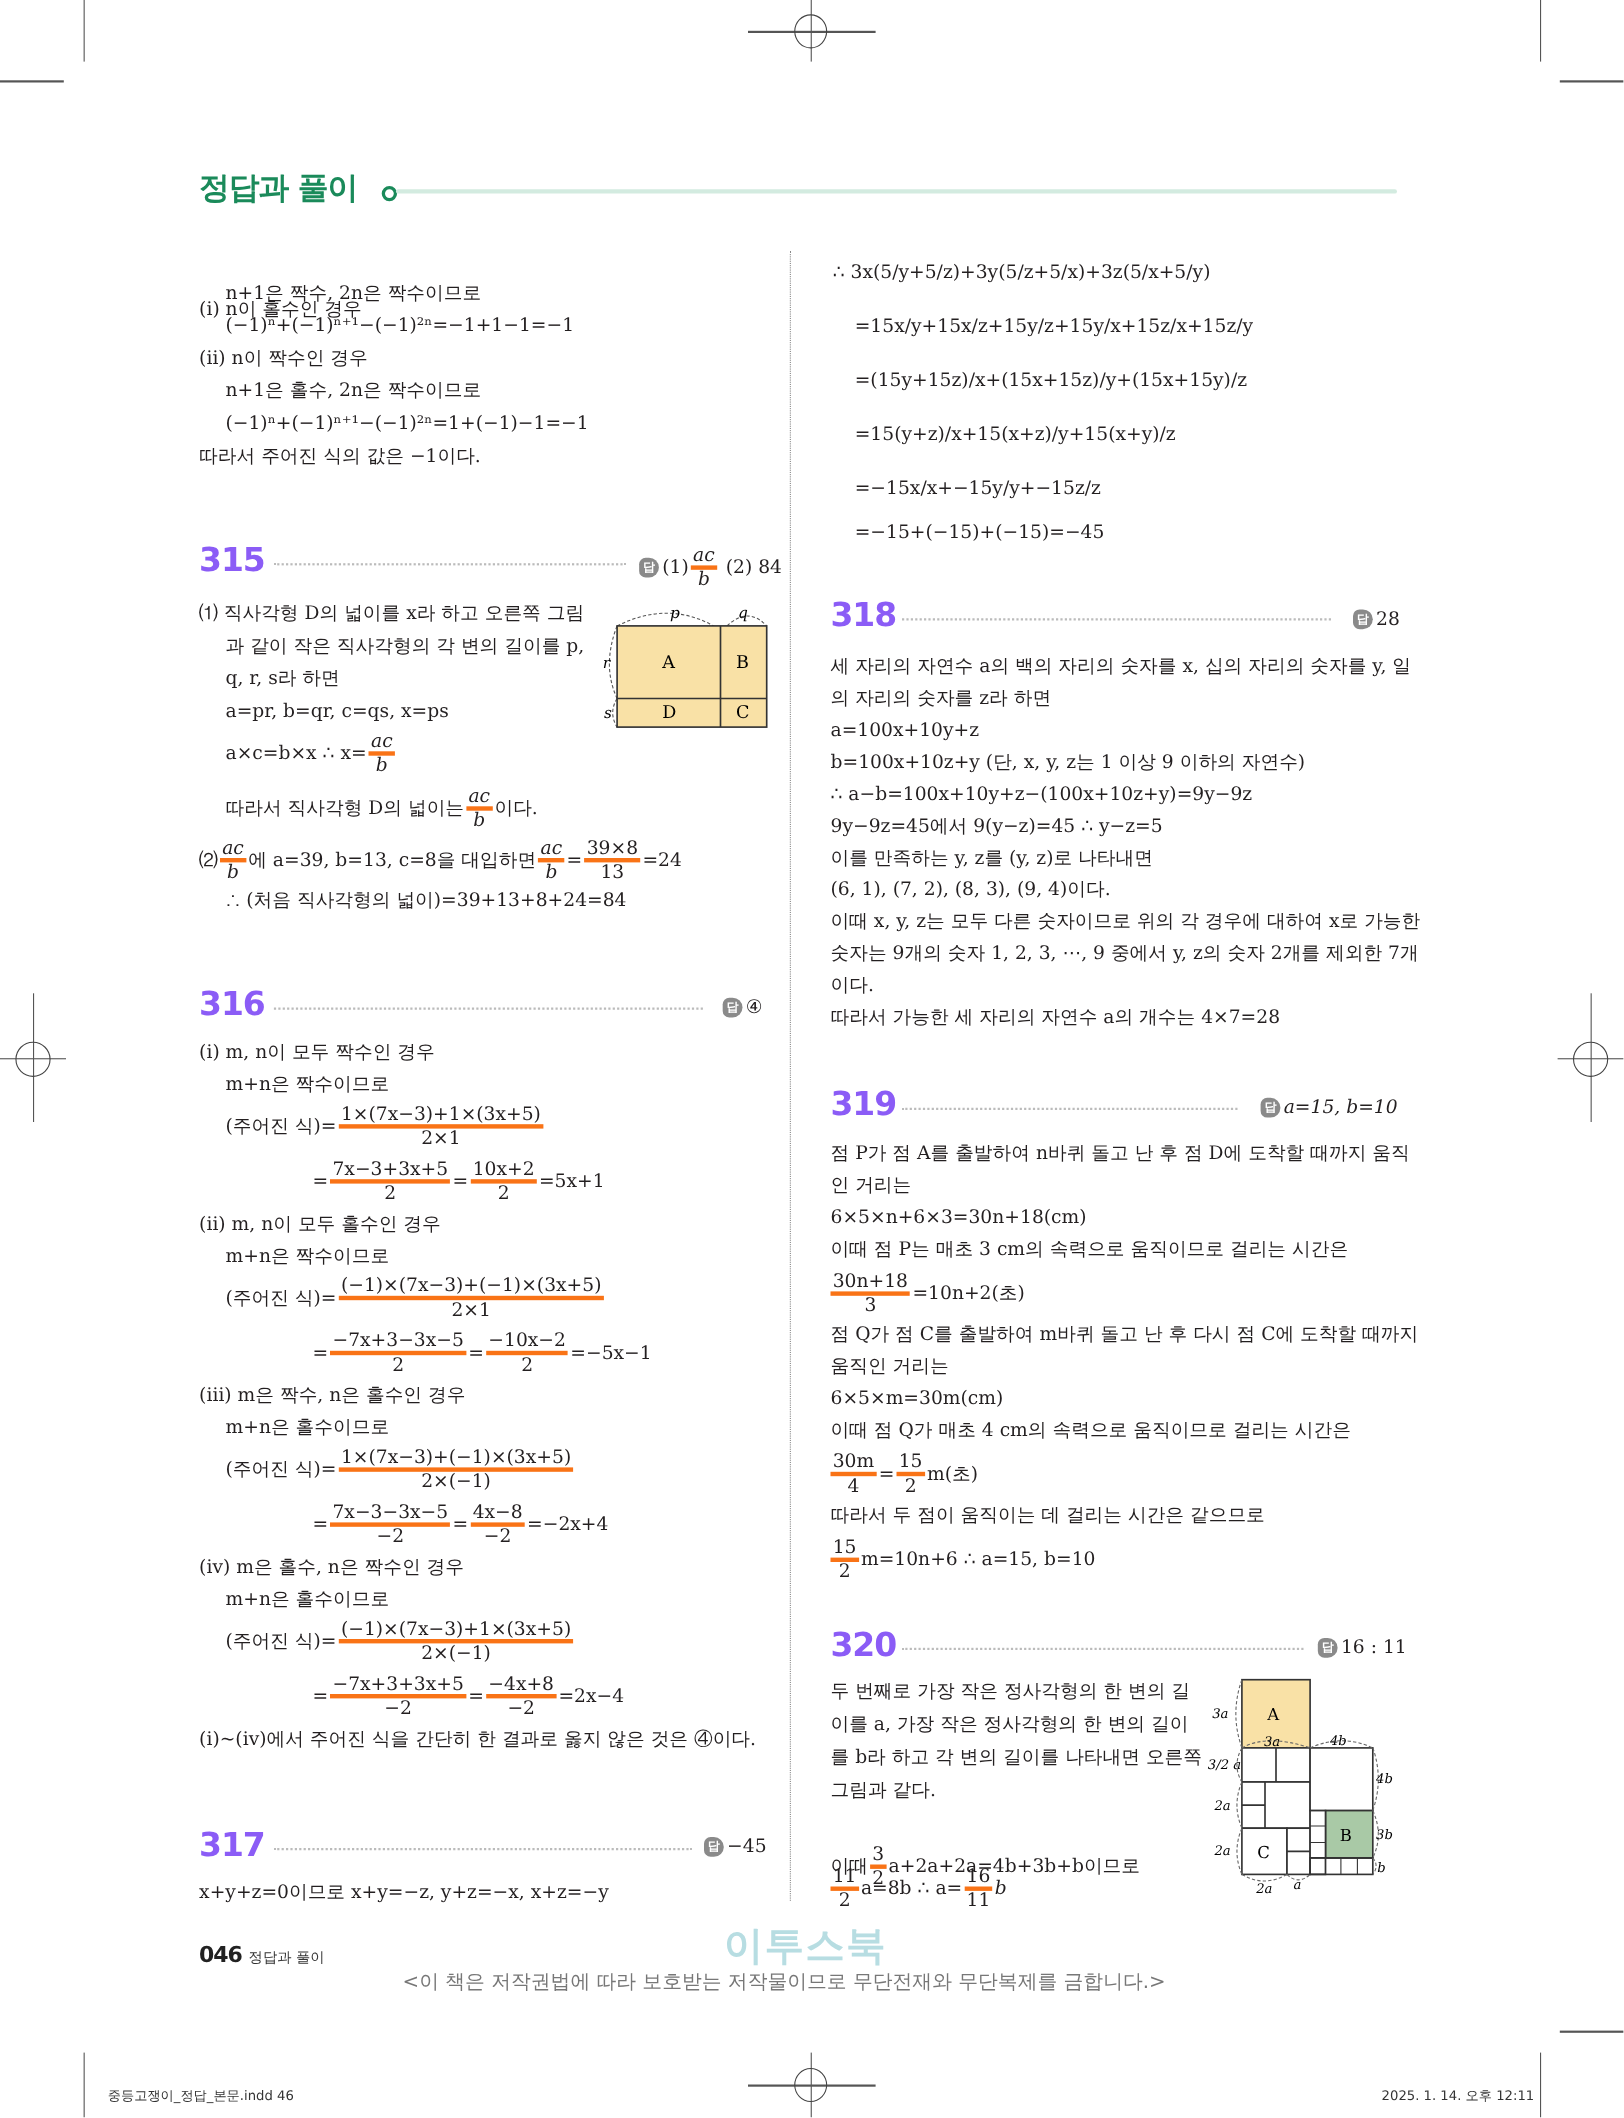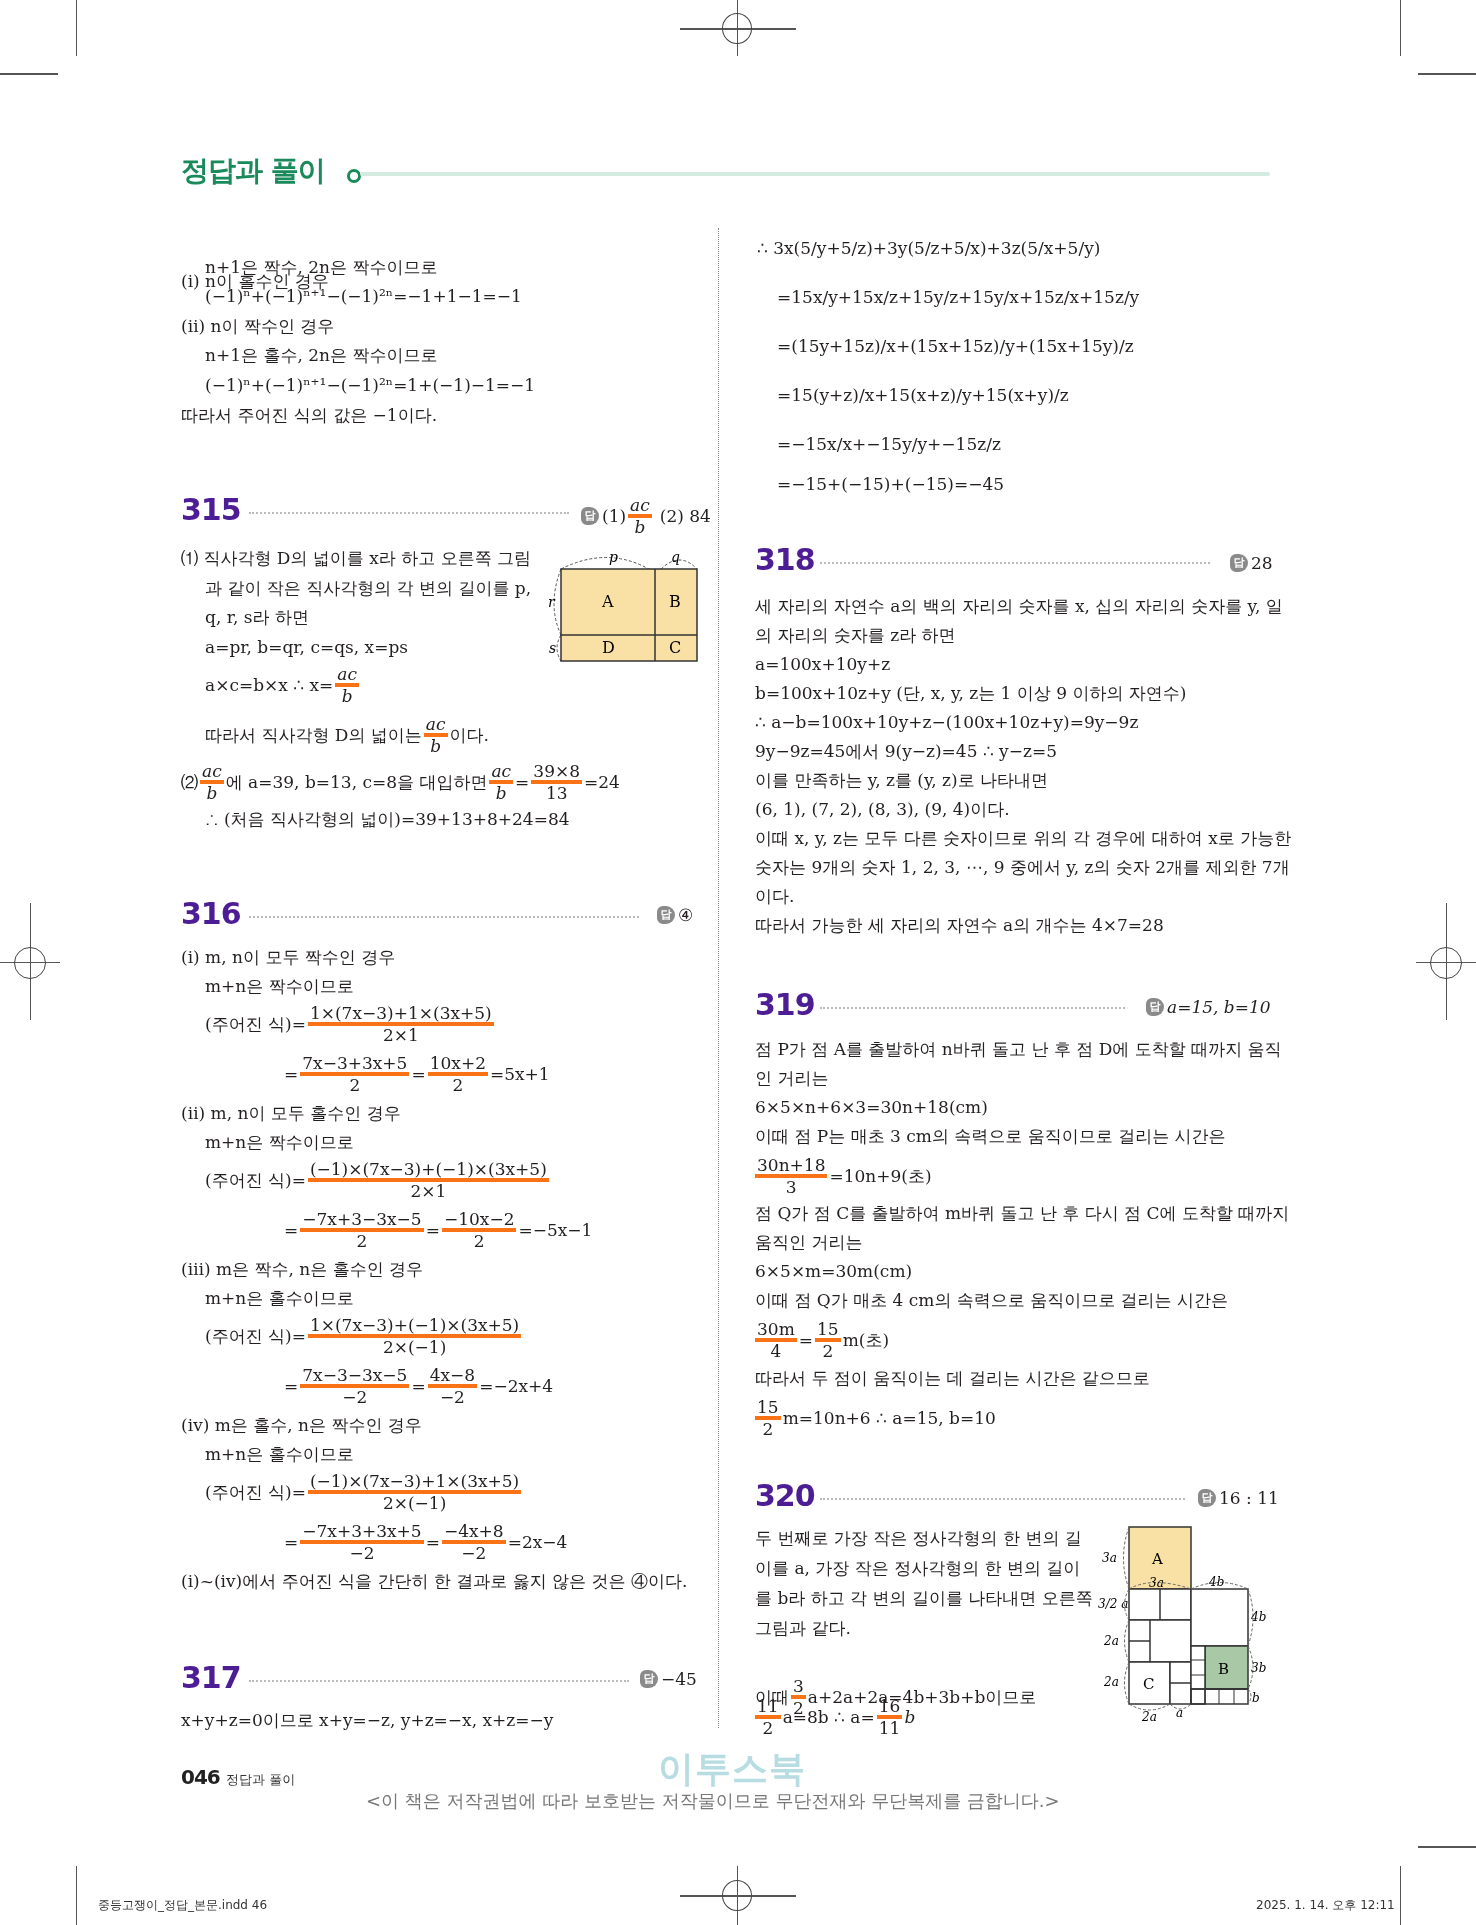--- a/index.html
+++ b/index.html
@@ -18,21 +18,21 @@
   .hdr-line{position:absolute;left:360px;top:172px;width:910px;height:4px;background:#d3ebe0;border-radius:2px;}
   .col-divider{position:absolute;left:718px;top:228px;width:0;height:1500px;border-left:1px dotted #888;}
   
   .ln{position:absolute;font-size:17px;line-height:22px;white-space:nowrap;}
   .ln i,.mi{font-style:italic;}
   .frac{display:inline-block;vertical-align:middle;text-align:center;margin:0 2px;}
   .frac .n{display:block;border-bottom:4px solid #f97316;padding:0 2px;line-height:18px;}
   .frac .d{display:block;line-height:18px;}
   
   .pnum{position:absolute;font-family:"DejaVu Sans","Liberation Sans",sans-serif;font-weight:bold;
-        font-size:30px;color:#4c1d95;letter-spacing:-1px;}
+        font-size:30px;color:#8b5cf6;letter-spacing:-1px;}
   .pdots{position:absolute;height:0;border-top:2px dotted #bbb;}
   .ans{position:absolute;font-size:17px;white-space:nowrap;display:flex;align-items:center;}
   .ans-badge{display:inline-block;width:18px;height:18px;background:#8a8a8a;color:#fff;border-radius:6px 9px 9px 6px;
        font-family:"DejaVu Sans","Liberation Sans",sans-serif;font-size:11px;line-height:18px;text-align:center;margin-right:3px;font-weight:bold;}
   
   .pg-num{position:absolute;left:181px;top:1765px;font-family:"DejaVu Sans","Liberation Sans",sans-serif;font-weight:bold;font-size:20px;color:#222;letter-spacing:-1px;}
   .pg-label{position:absolute;left:226px;top:1771px;font-family:"DejaVu Sans","Liberation Sans",sans-serif;font-size:13px;color:#333;}
   .copyright{position:absolute;left:366px;top:1789px;font-family:"DejaVu Sans","Liberation Sans",sans-serif;font-size:18px;color:#777;}
   .watermark{position:absolute;left:658px;top:1745px;font-family:"DejaVu Sans","Liberation Sans",sans-serif;font-weight:bold;font-size:36px;color:#b7dde2;letter-spacing:1px;}
   .slug{position:absolute;top:1897px;font-family:"DejaVu Sans","Liberation Sans",sans-serif;font-size:12px;color:#333;}
@@ -303,21 +303,21 @@
   </div>
   <div class="ln" style="left:755px;top:1038px;">점 P가 점 A를 출발하여 n바퀴 돌고 난 후 점 D에 도착할 때까지 움직</div>
   <div class="ln" style="left:755px;top:1067px;">인 거리는</div>
   <div class="ln" style="left:755px;top:1096px;">6×5×n+6×3=30n+18(cm)</div>
   <div class="ln" style="left:755px;top:1125px;">이때 점 P는 매초 3 cm의 속력으로 움직이므로 걸리는 시간은</div>
   <div class="ln" style="left:755px;top:1156px;display:flex;align-items:center;">
     <span class="frac" style="margin-left:0;">
         <span class="n">30n+18</span>
         <span class="d">3</span>
       </span>
-    <span>=10n+9(초)</span>
+    <span>=10n+2(초)</span>
   </div>
   <div class="ln" style="left:755px;top:1202px;">점 Q가 점 C를 출발하여 m바퀴 돌고 난 후 다시 점 C에 도착할 때까지</div>
   <div class="ln" style="left:755px;top:1231px;">움직인 거리는</div>
   <div class="ln" style="left:755px;top:1260px;">6×5×m=30m(cm)</div>
   <div class="ln" style="left:755px;top:1289px;">이때 점 Q가 매초 4 cm의 속력으로 움직이므로 걸리는 시간은</div>
   <div class="ln" style="left:755px;top:1320px;display:flex;align-items:center;">
     <span class="frac" style="margin-left:0;">
         <span class="n">30m</span>
         <span class="d">4</span>
       </span>

